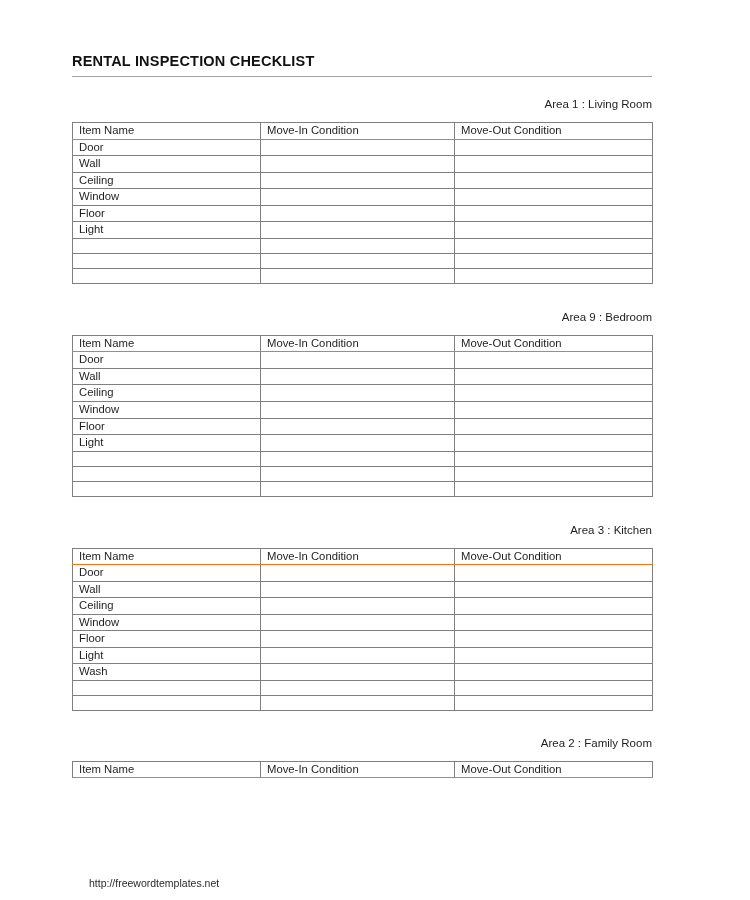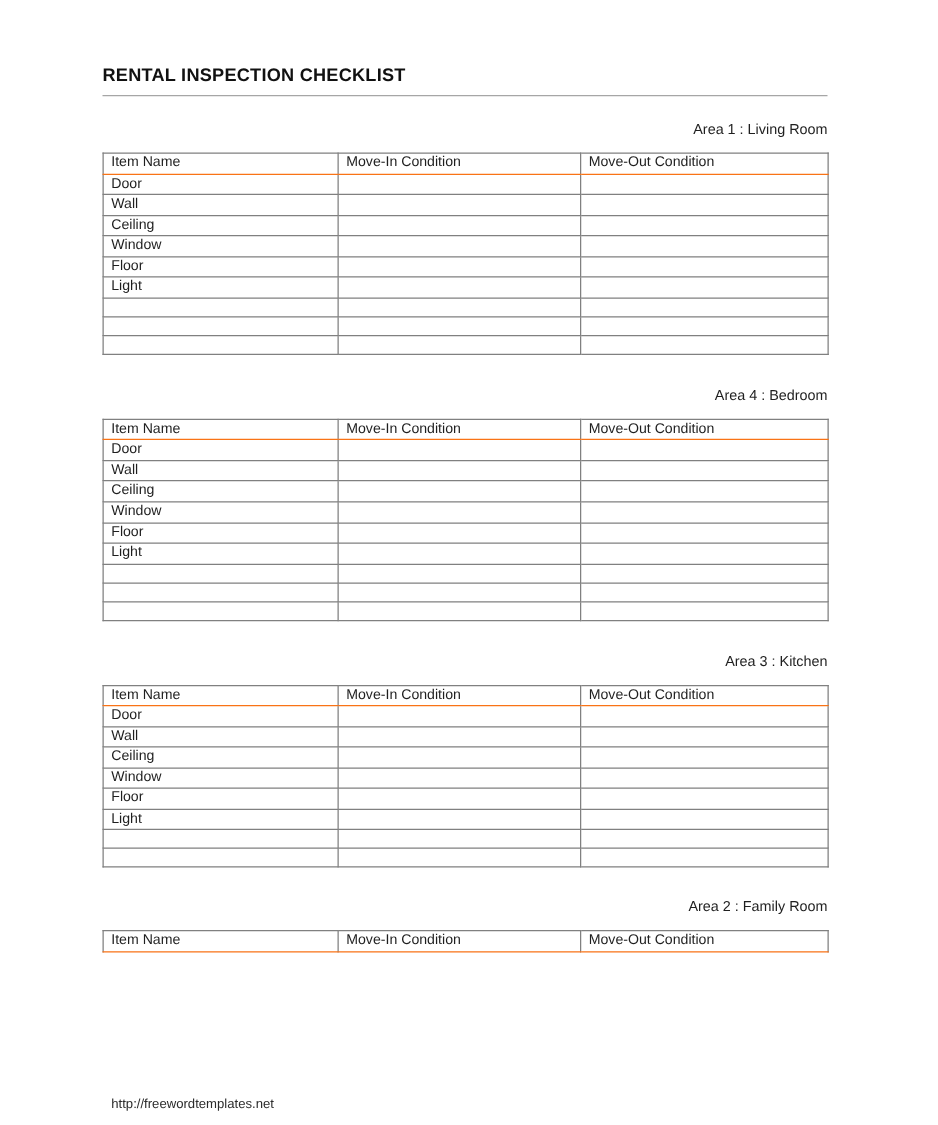--- a/index.html
+++ b/index.html
@@ -19,21 +19,21 @@
     position: absolute;
     left: 0; top: 0;
     width: 750px;
     height: 900px;
     background: #ffffff;
     box-sizing: border-box;
     padding: 0;
   }
   .content {
     position: absolute;
-    left: 82px;
+    left: 72px;
     top: 52px;
     width: 580px;
   }
 
   .doc-title {
     font-size: 14.5px;
     font-weight: bold;
     letter-spacing: 0.2px;
     color: #111111;
     margin: 0;
@@ -177,21 +177,21 @@
           <tr class="empty-row">
             <td></td>
             <td></td>
             <td></td>
           </tr>
         </tbody>
       </table>
     </div>
 
     <div class="area-block gap-2">
-      <div class="area-label">Area 4 : Bedroom</div>
+      <div class="area-label">Area 9 : Bedroom</div>
       <table class="checklist">
         <colgroup>
             <col class="c1">
             <col class="c2">
             <col class="c3">
           </colgroup>
         <thead>
           <tr>
             <th>Item Name</th>
             <th>Move-In Condition</th>
@@ -287,20 +287,25 @@
           <tr>
             <td>Floor</td>
             <td></td>
             <td></td>
           </tr>
           <tr>
             <td>Light</td>
             <td></td>
             <td></td>
           </tr>
+          <tr>
+            <td>Wash</td>
+            <td></td>
+            <td></td>
+          </tr>
           <tr class="empty-row">
             <td></td>
             <td></td>
             <td></td>
           </tr>
           <tr class="empty-row">
             <td></td>
             <td></td>
             <td></td>
           </tr>

